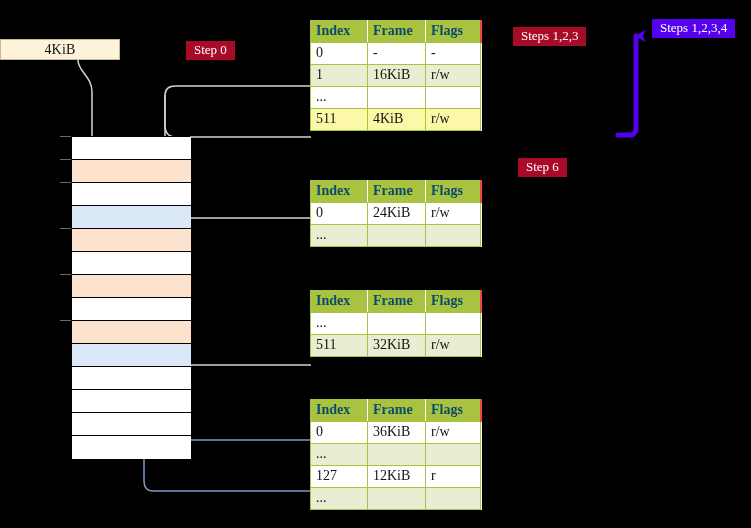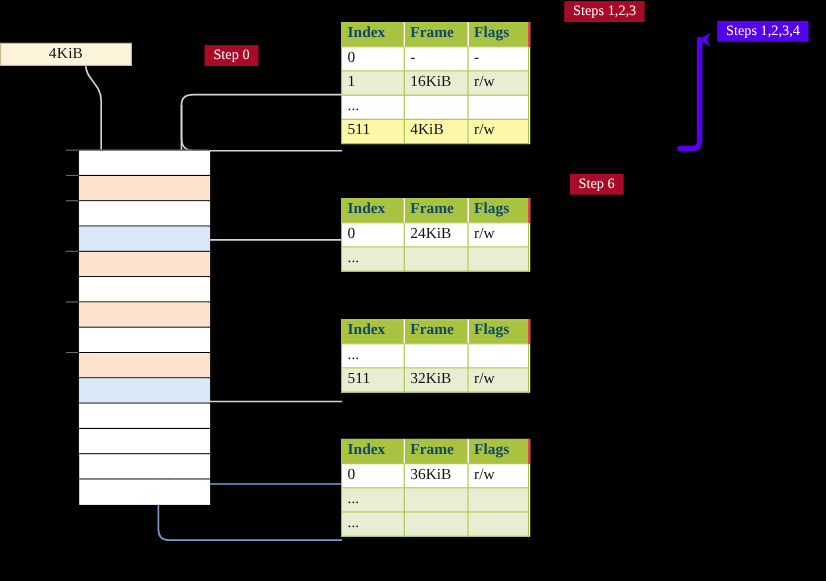--- a/index.html
+++ b/index.html
@@ -59,21 +59,21 @@
     padding: 1px 8px 2px 8px;
     box-sizing: border-box;
     white-space: nowrap;
     line-height: 1.25;
   }
   .badge.crimson { background: #a80b28; }
   .badge.violet  { background: #5500ee; }
 
   #badge-step0  { left: 186px; top: 41px;  }
   #badge-step4  { left: 518px; top: 158px; }
-  #badge-s123   { left: 513px; top: 1px;  }
+  #badge-s123   { left: 513px; top: 27px;  }
   #badge-s1234  { left: 652px; top: 19px;  }
 
   
   .memcol {
     position: absolute;
     left: 71px;
     top: 136px;
     width: 119px;
     height: 278px;
     box-sizing: border-box;
@@ -356,20 +356,25 @@
         <tr class="rowA">
           <td>0</td>
           <td>36KiB</td>
           <td>r/w</td>
         </tr>
         <tr class="rowB">
           <td>...</td>
           <td></td>
           <td></td>
         </tr>
+        <tr class="rowA">
+          <td>127</td>
+          <td>12KiB</td>
+          <td>r</td>
+        </tr>
         <tr class="rowB">
           <td>...</td>
           <td></td>
           <td></td>
         </tr>
       </tbody>
   </table>
 
 </div>
 

